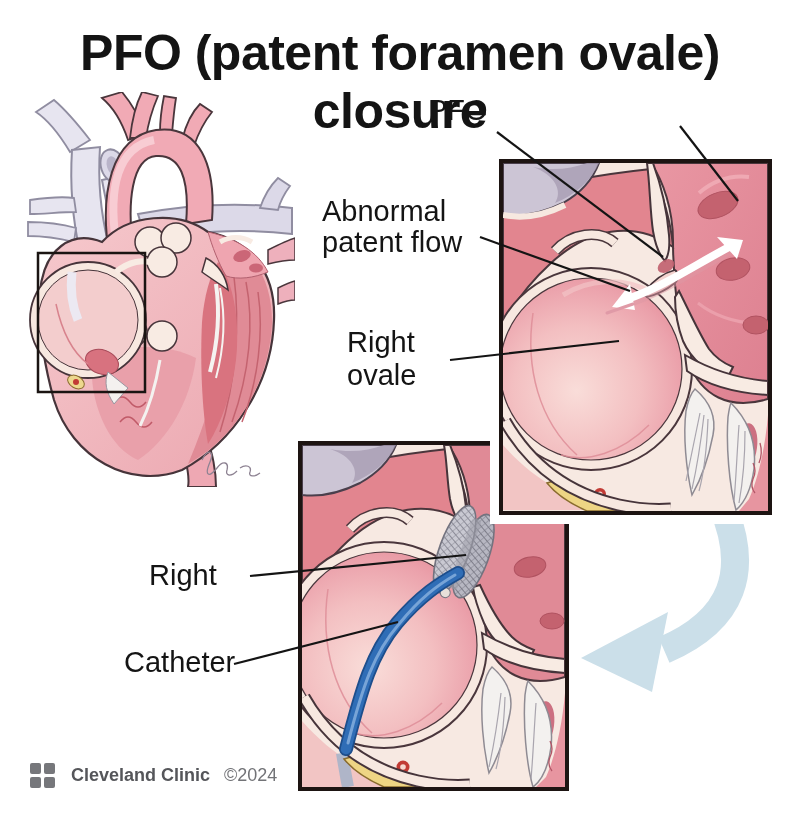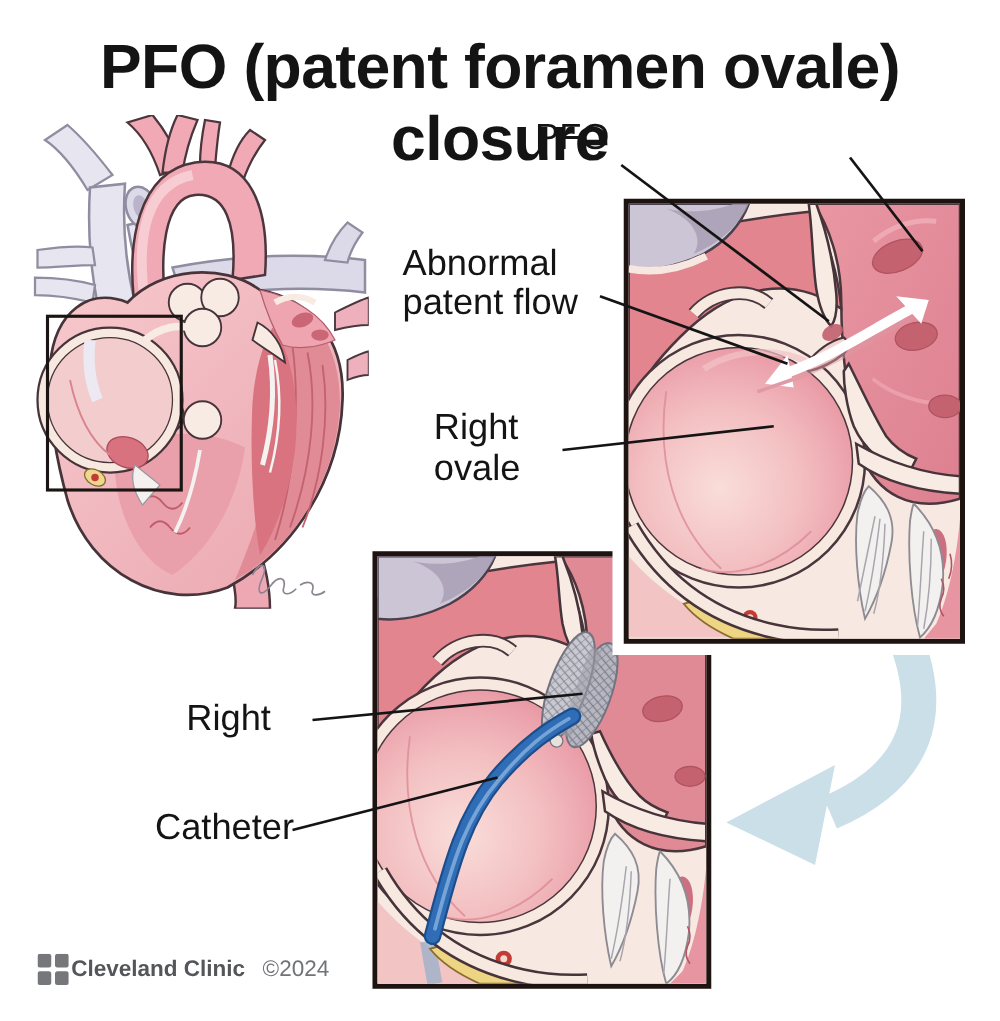--- a/index.html
+++ b/index.html
@@ -11,21 +11,21 @@
   .lbl{font-size:29px;line-height:31px;z-index:7;white-space:nowrap;}
   .lbl.right{text-align:left;}
   #panel-flow{left:499px;top:159px;width:265px;height:348px;border:4px solid #1d1412;
               background:#f7e9e2;box-shadow:0 0 0 9px #ffffff;z-index:3;}
   #panel-device{left:298px;top:441px;width:263px;height:342px;border:4px solid #1d1412;
                 background:#f7e9e2;z-index:2;}
   #heart-figure{left:10px;top:92px;width:285px;height:395px;z-index:1;}
   #transition-layer{left:0;top:0;width:800px;height:817px;z-index:1;pointer-events:none;}
   #leader-layer{left:0;top:0;width:800px;height:817px;z-index:6;pointer-events:none;}
   #footer{left:30px;top:761px;height:28px;display:flex;align-items:center;z-index:7;}
-  #footer .brand{font-size:18px;font-weight:bold;color:#55565a;margin-left:2px;}
+  #footer .brand{font-size:18px;font-weight:bold;color:#55565a;margin-left:16px;}
   #footer .copy{font-size:18px;color:#727377;margin-left:14px;}
   svg{display:block;}
 </style>
 </head>
 <body>
 
 <div id="canvas">
 
   <div id="title" class="abs">PFO (patent foramen ovale) closure</div>
 

